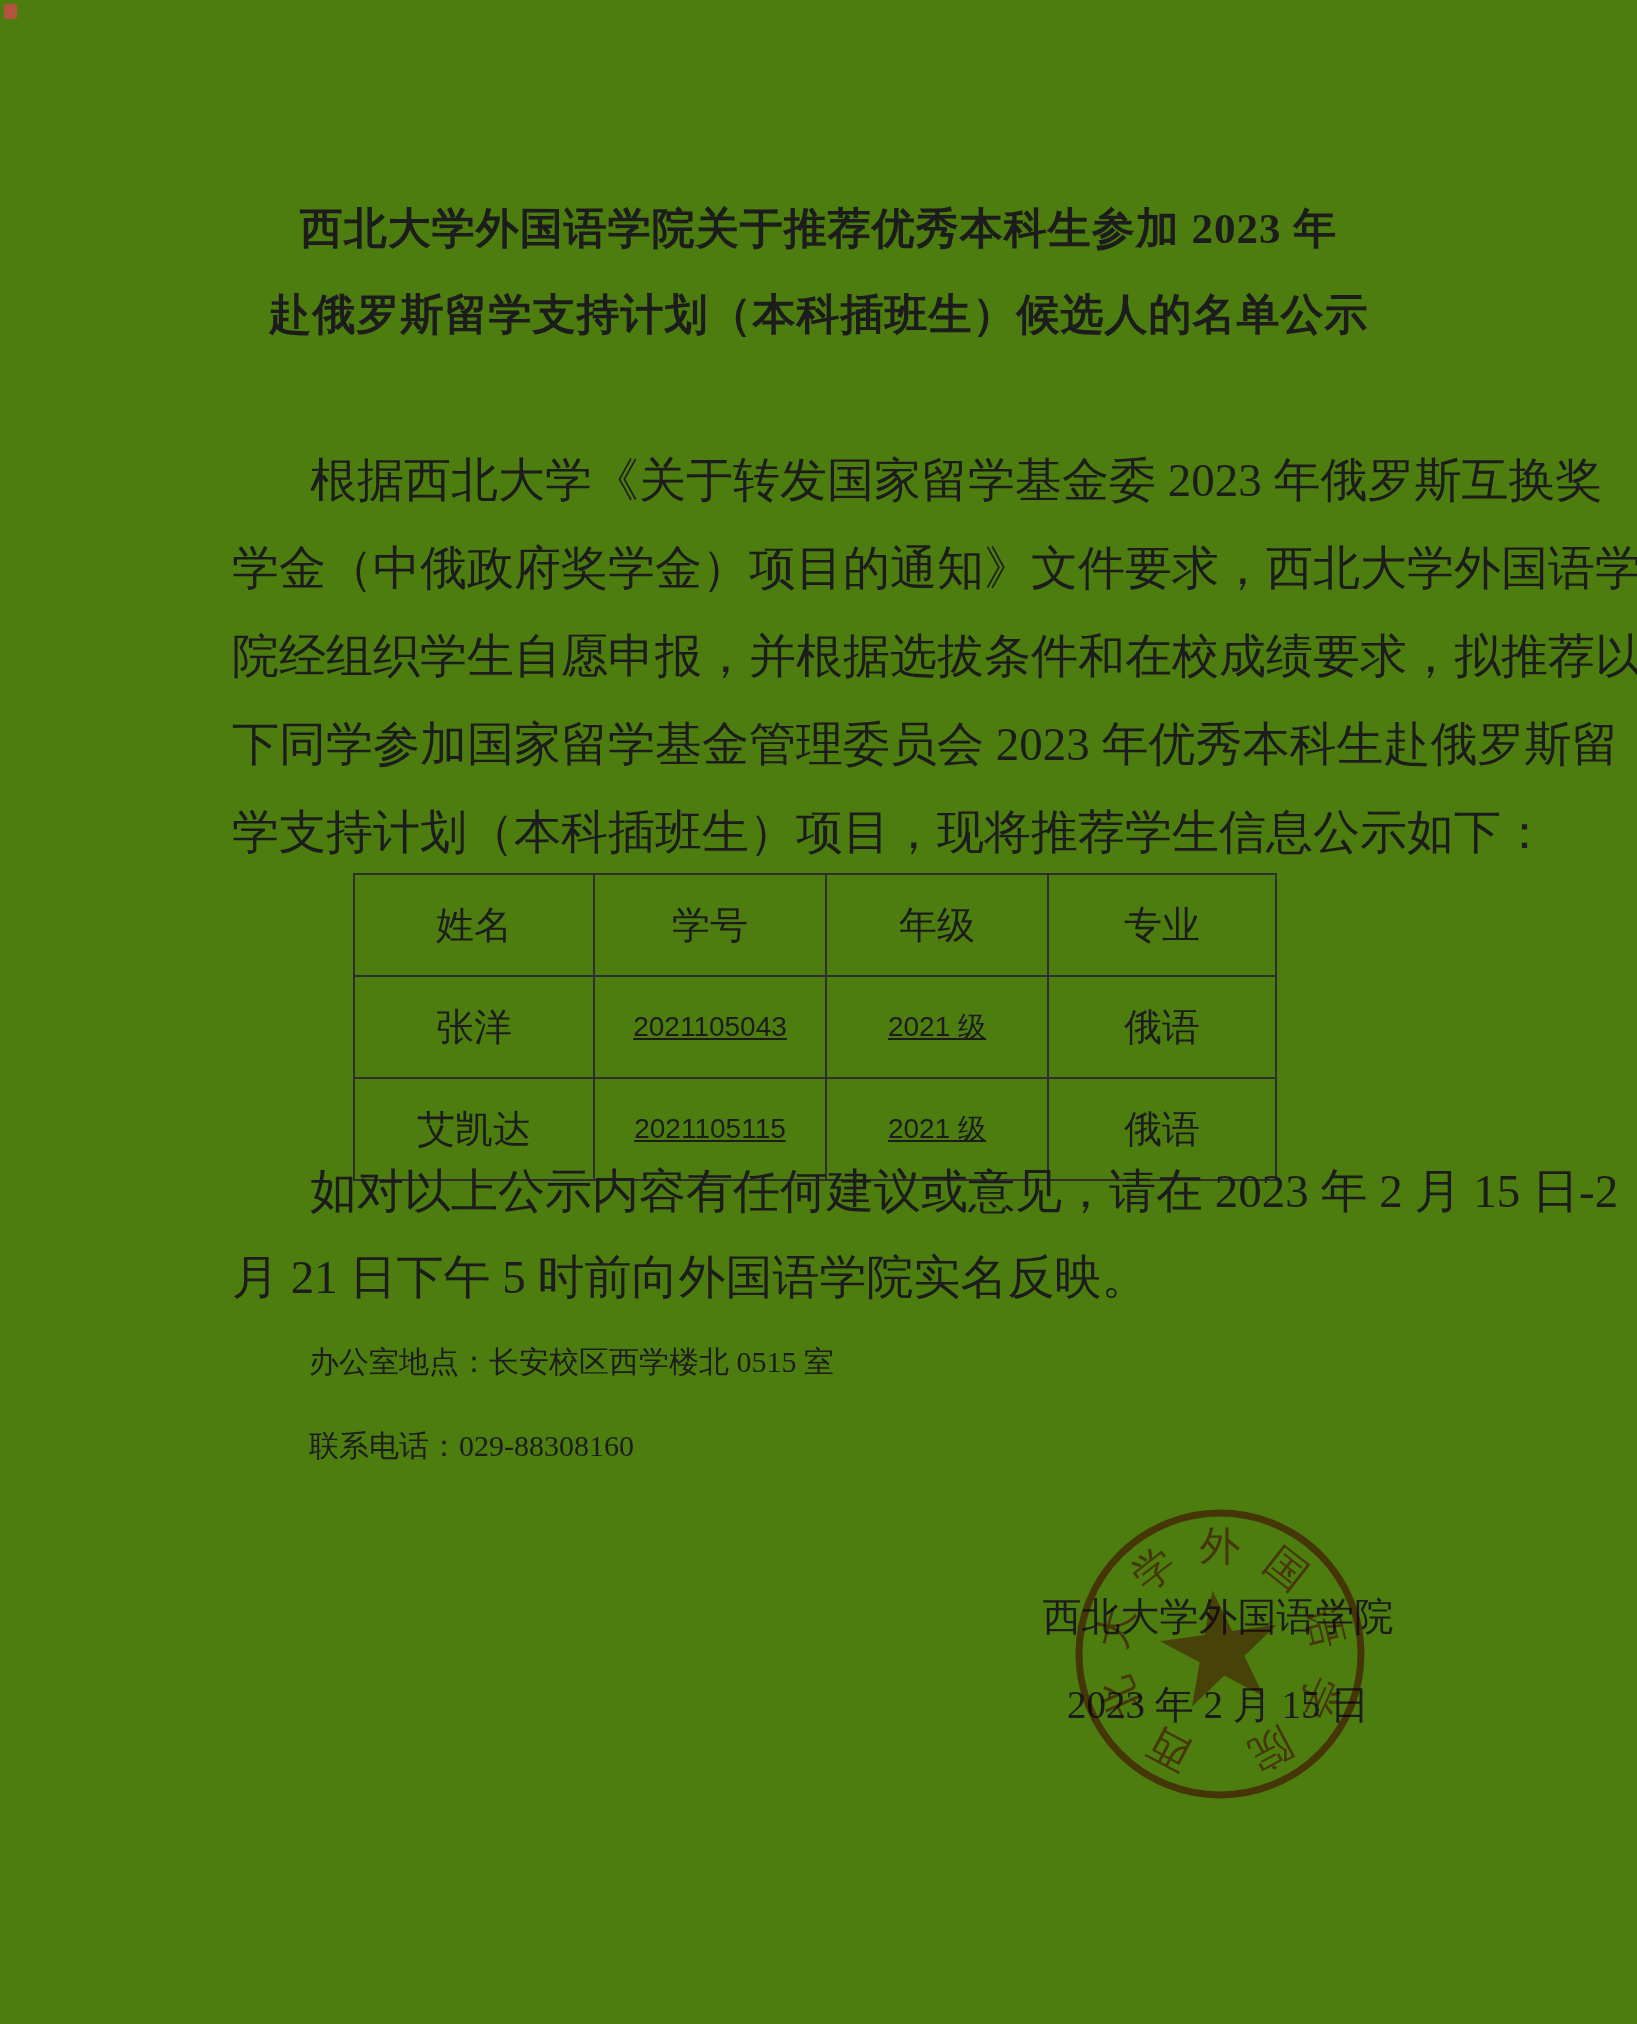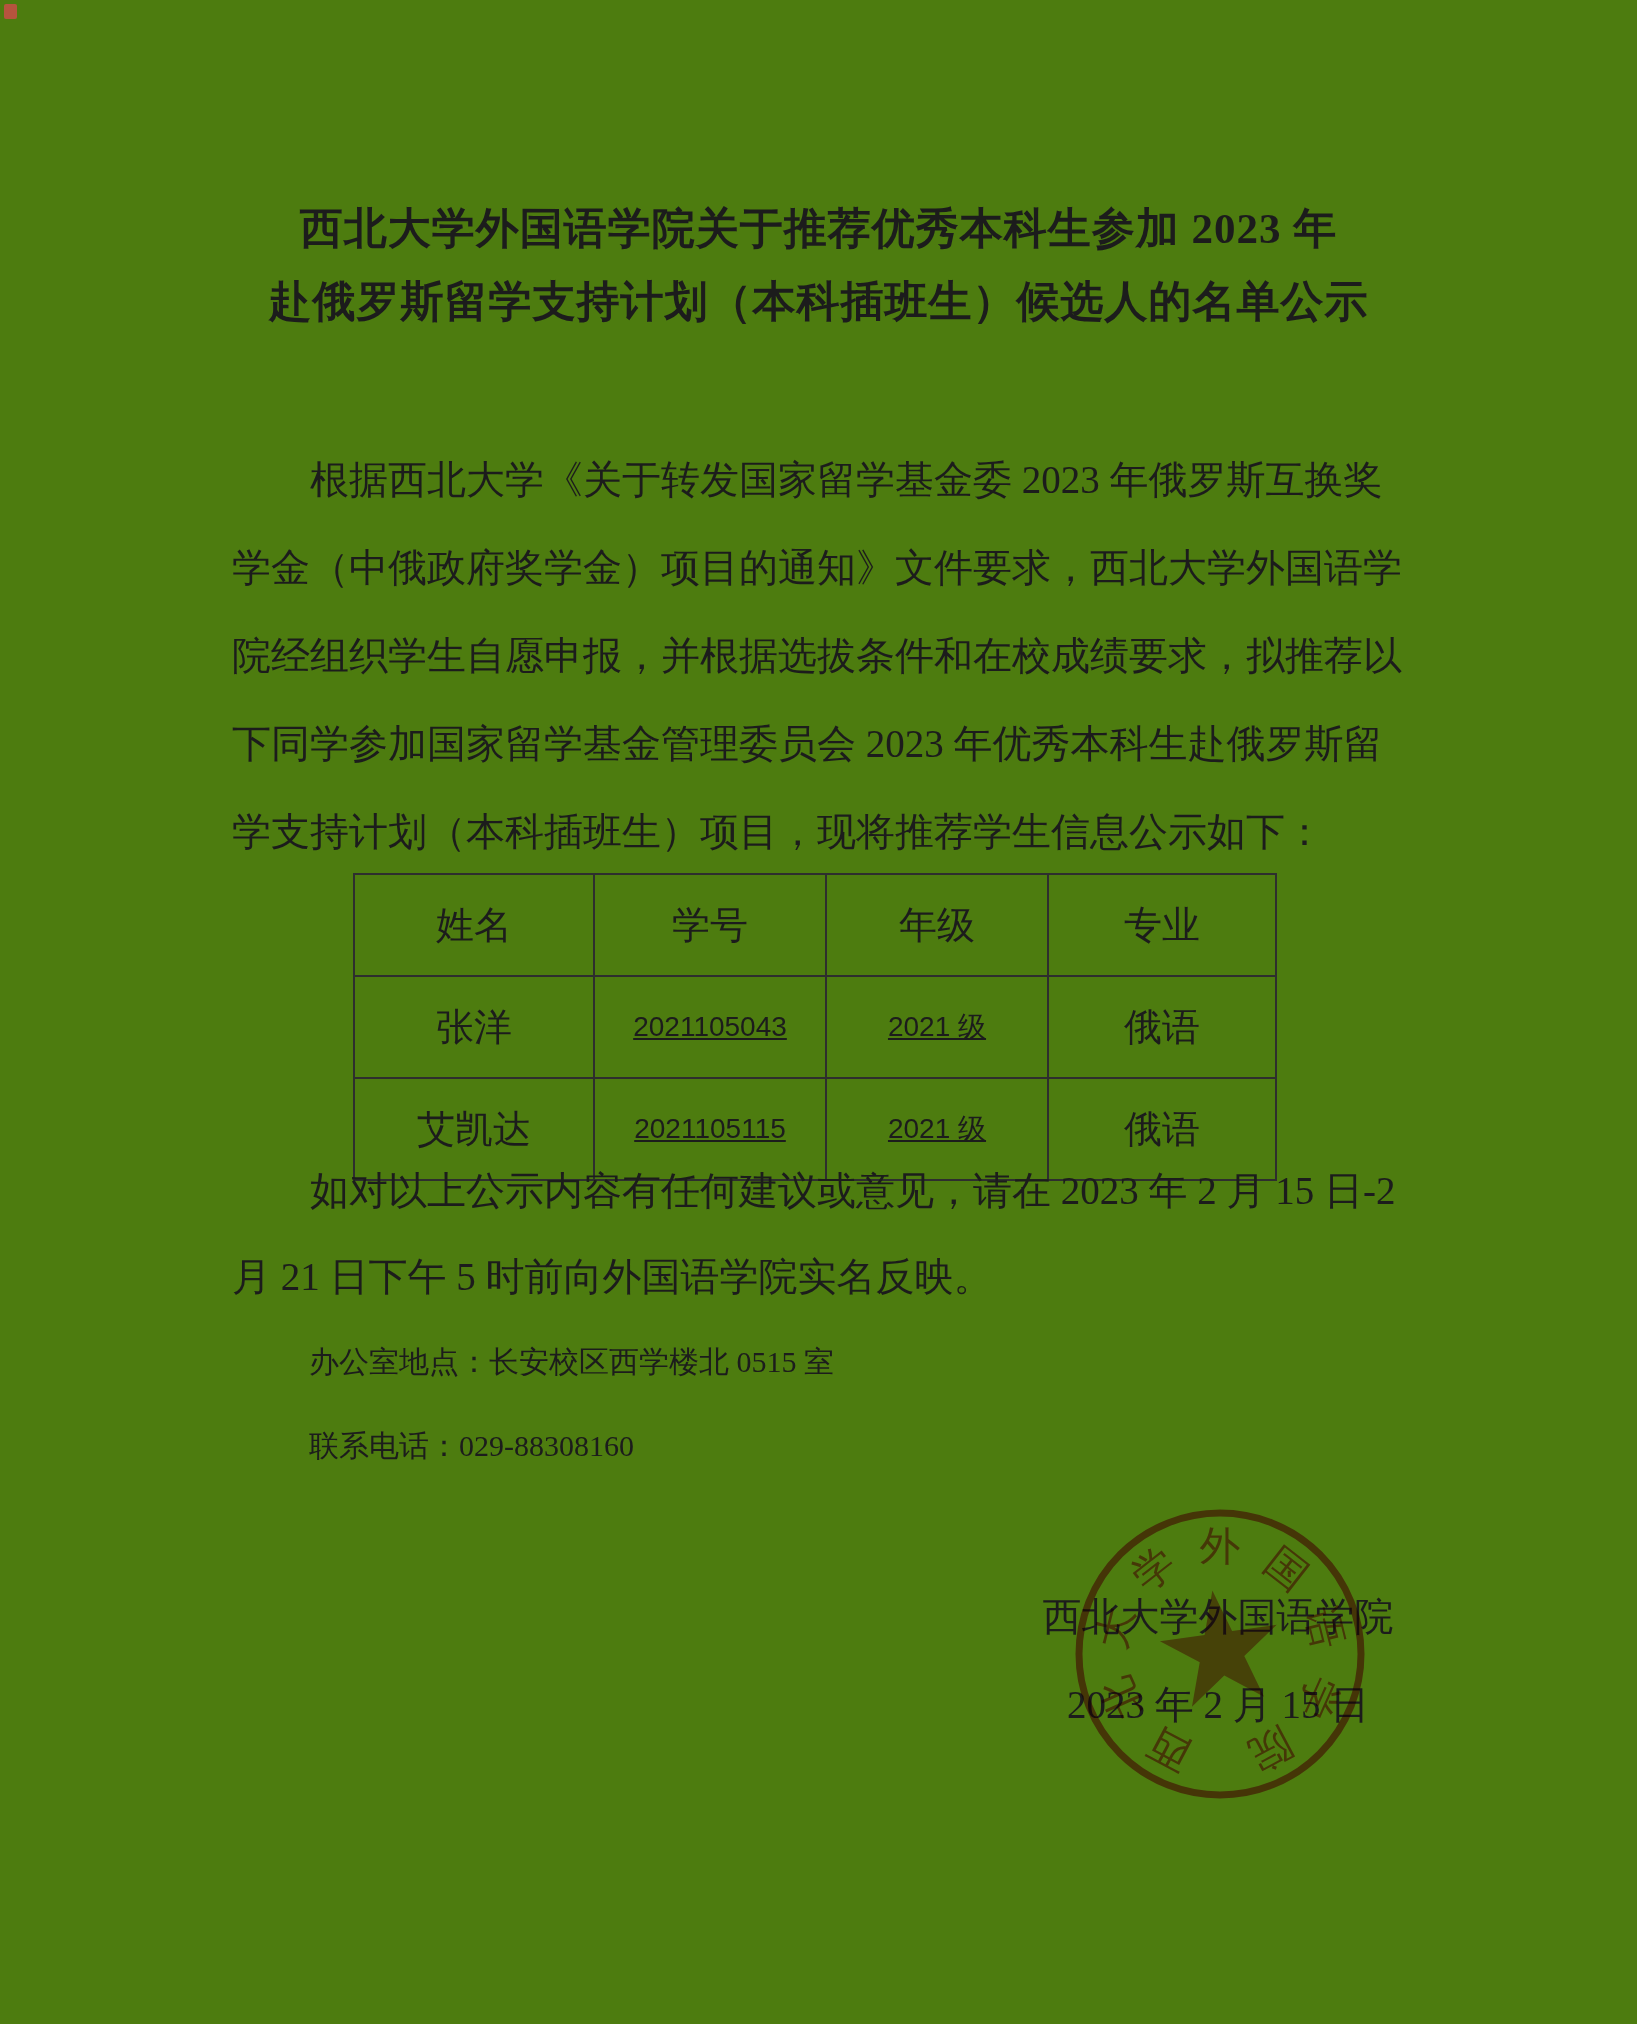--- a/index.html
+++ b/index.html
@@ -17,24 +17,24 @@
     background:#cf4a4a;opacity:.8;border-radius:2px;
   }
   .title{
     position:absolute;left:0;width:1637px;
     text-align:center;
     font-size:43px;font-weight:700;
     letter-spacing:1px;
     white-space:nowrap;
   }
   .t1{top:200px;}
-  .t2{top:273px;}
+  .t2{top:286px;}
   .para{
     position:absolute;left:232px;width:1190px;
-    font-size:39px;
+    font-size:47px;
   }
   .p1{top:436px;}
   .p2{top:1148px;}
   .p1 .line{line-height:88px;height:88px;white-space:nowrap;}
   .p2 .line{line-height:86px;height:86px;white-space:nowrap;}
   .line.indent{text-indent:78px;}
   .contact{
     position:absolute;left:309px;top:1320px;
     font-size:30px;
   }

